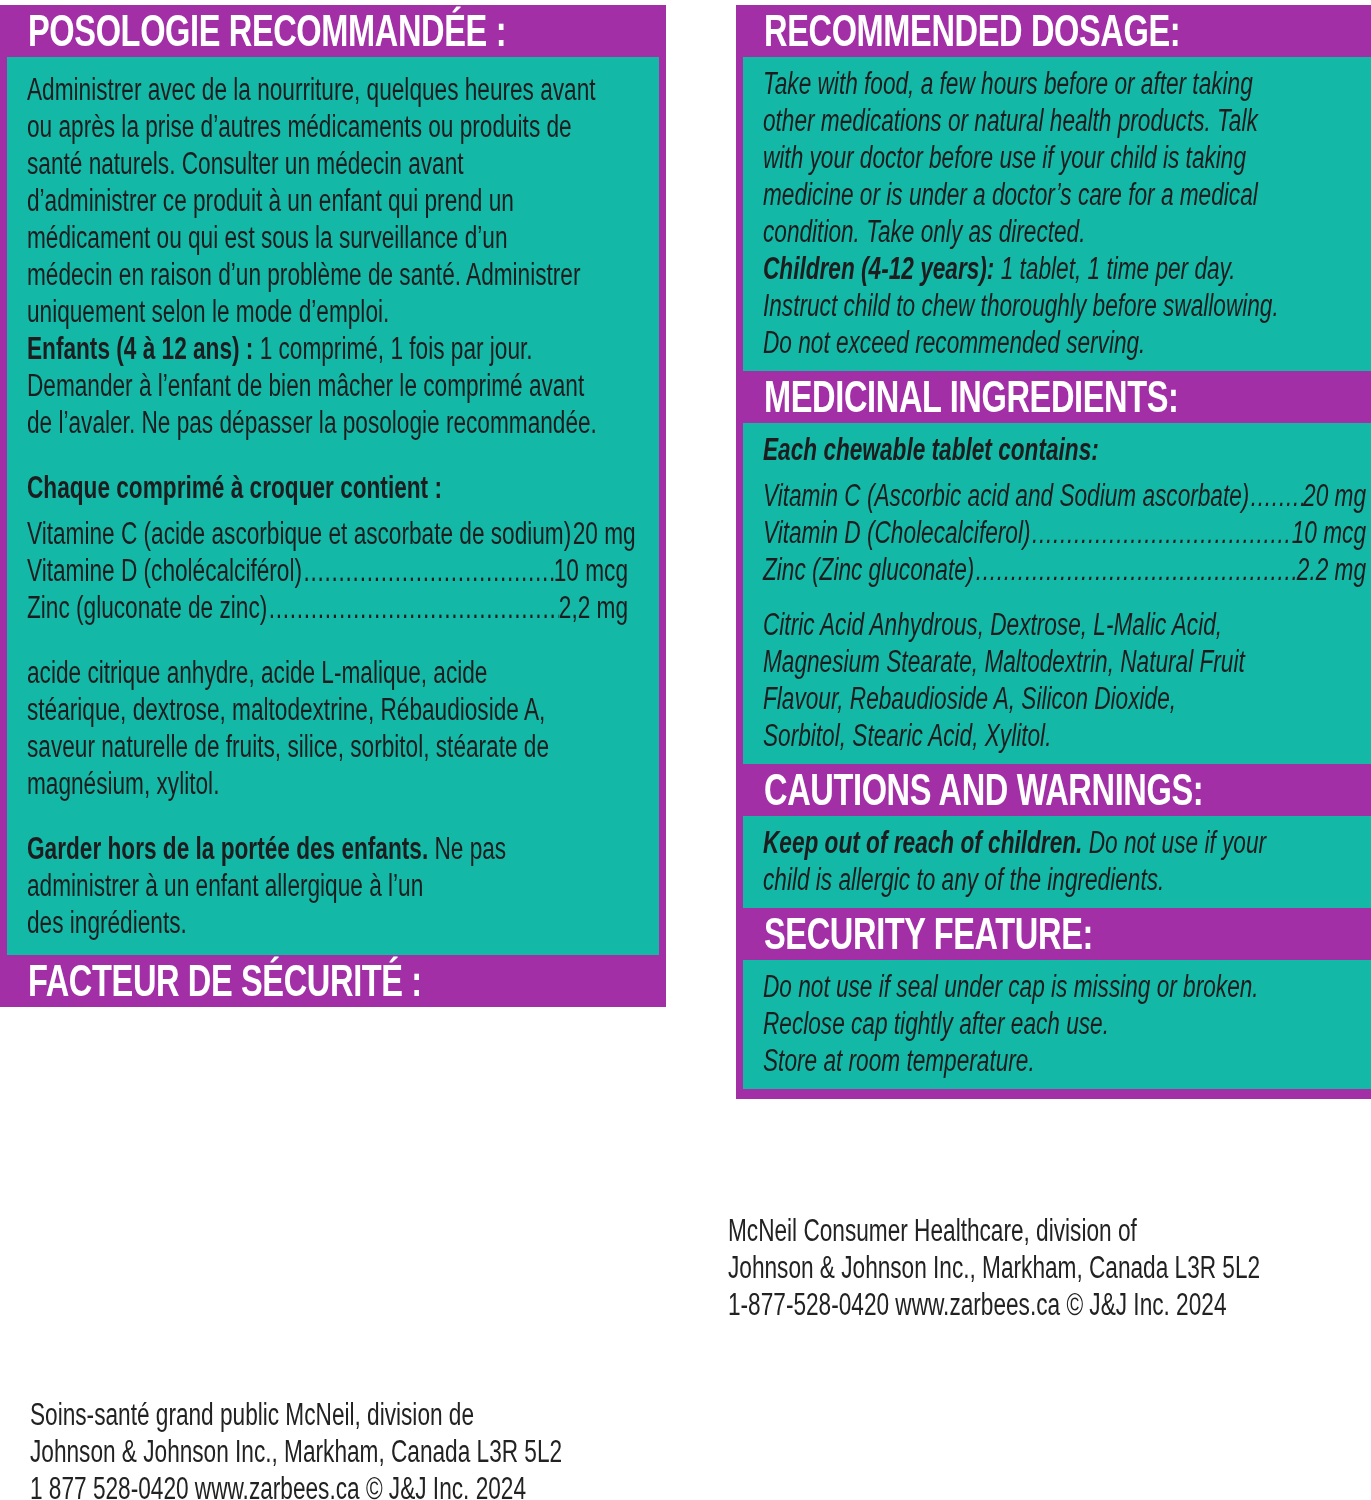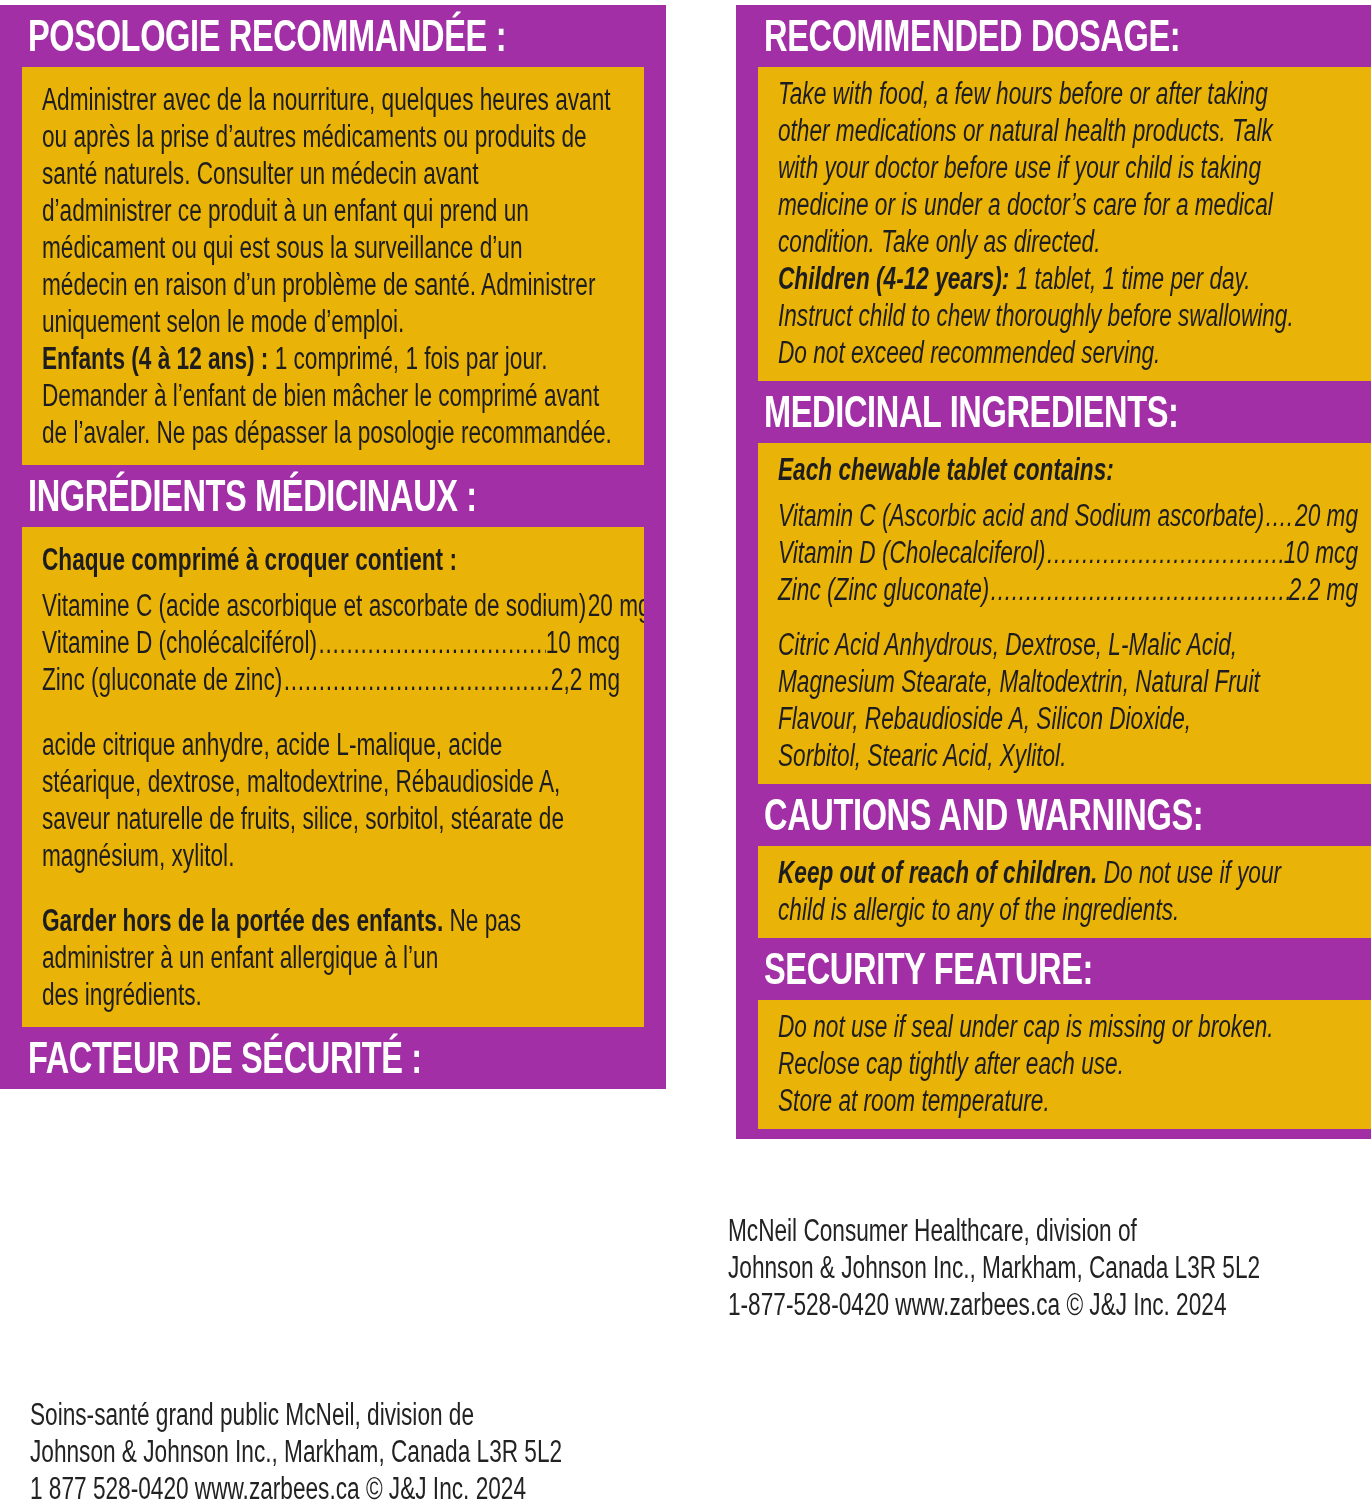--- a/index.html
+++ b/index.html
@@ -6,28 +6,28 @@
   html,body { margin:0; padding:0; }
   body {
     width:1371px; height:1500px; position:relative; background:#ffffff;
     font-family:"Liberation Sans", sans-serif; color:var(--ink);
     overflow:hidden;
   }
   .panel { position:absolute; top:5px; background:var(--accent); }
   #panel-fr { left:0px;   width:666px; }
   #panel-en { left:736px; width:668px; }
 
-  .band { height:62px; display:flex; align-items:center; padding-left:28px; overflow:hidden; }
+  .band { height:52px; display:flex; align-items:center; padding-left:28px; overflow:hidden; }
   .band > span {
     color:#ffffff; font-weight:700; font-size:44px; letter-spacing:-0.5px;
     white-space:nowrap; transform:scaleX(0.74); transform-origin:0 50%;
     display:inline-block;
   }
 
-  .box { background:#eab308; margin:0 22px; padding:14px 8px 14px 20px; overflow:hidden; }
+  .box { background:#14b8a6; margin:0 7px; padding:14px 15px 14px 20px; overflow:hidden; }
   #panel-en .box { padding-top:8px; padding-bottom:10px;font-style:italic; }
   .panel .box:last-child { margin-bottom:10px; }
 
   .inner {
     width:137%; transform:scaleX(0.73); transform-origin:0 0;
     font-size:31px; line-height:37px;
   }
   .inner p { margin:0; white-space:pre-line; }
   .b { font-weight:700; }
   p.intro { margin-bottom:9px; }
@@ -60,23 +60,20 @@
 d’administrer ce produit à un enfant qui prend un
 médicament ou qui est sous la surveillance d’un
 médecin en raison d’un problème de santé. Administrer
 uniquement selon le mode d’emploi.</p>
       <p><span class="b">Enfants (4 à 12 ans) :</span><span> 1 comprimé, 1 fois par jour.
 Demander à l’enfant de bien mâcher le comprimé avant
 de l’avaler. Ne pas dépasser la posologie recommandée.</span></p>
     </div>
   </div>
 
-  <div class="band">
-    <span>INGRÉDIENTS MÉDICINAUX :</span>
-  </div>
   <div class="box">
     <div class="inner">
       <p class="intro b">Chaque comprimé à croquer contient :</p>
       <div class="row">
         <span class="name">Vitamine C (acide ascorbique et ascorbate de sodium)</span>
         <span class="leader"></span>
         <span class="val">20 mg</span>
       </div>
       <div class="row">
         <span class="name">Vitamine D (cholécalciférol)</span>

